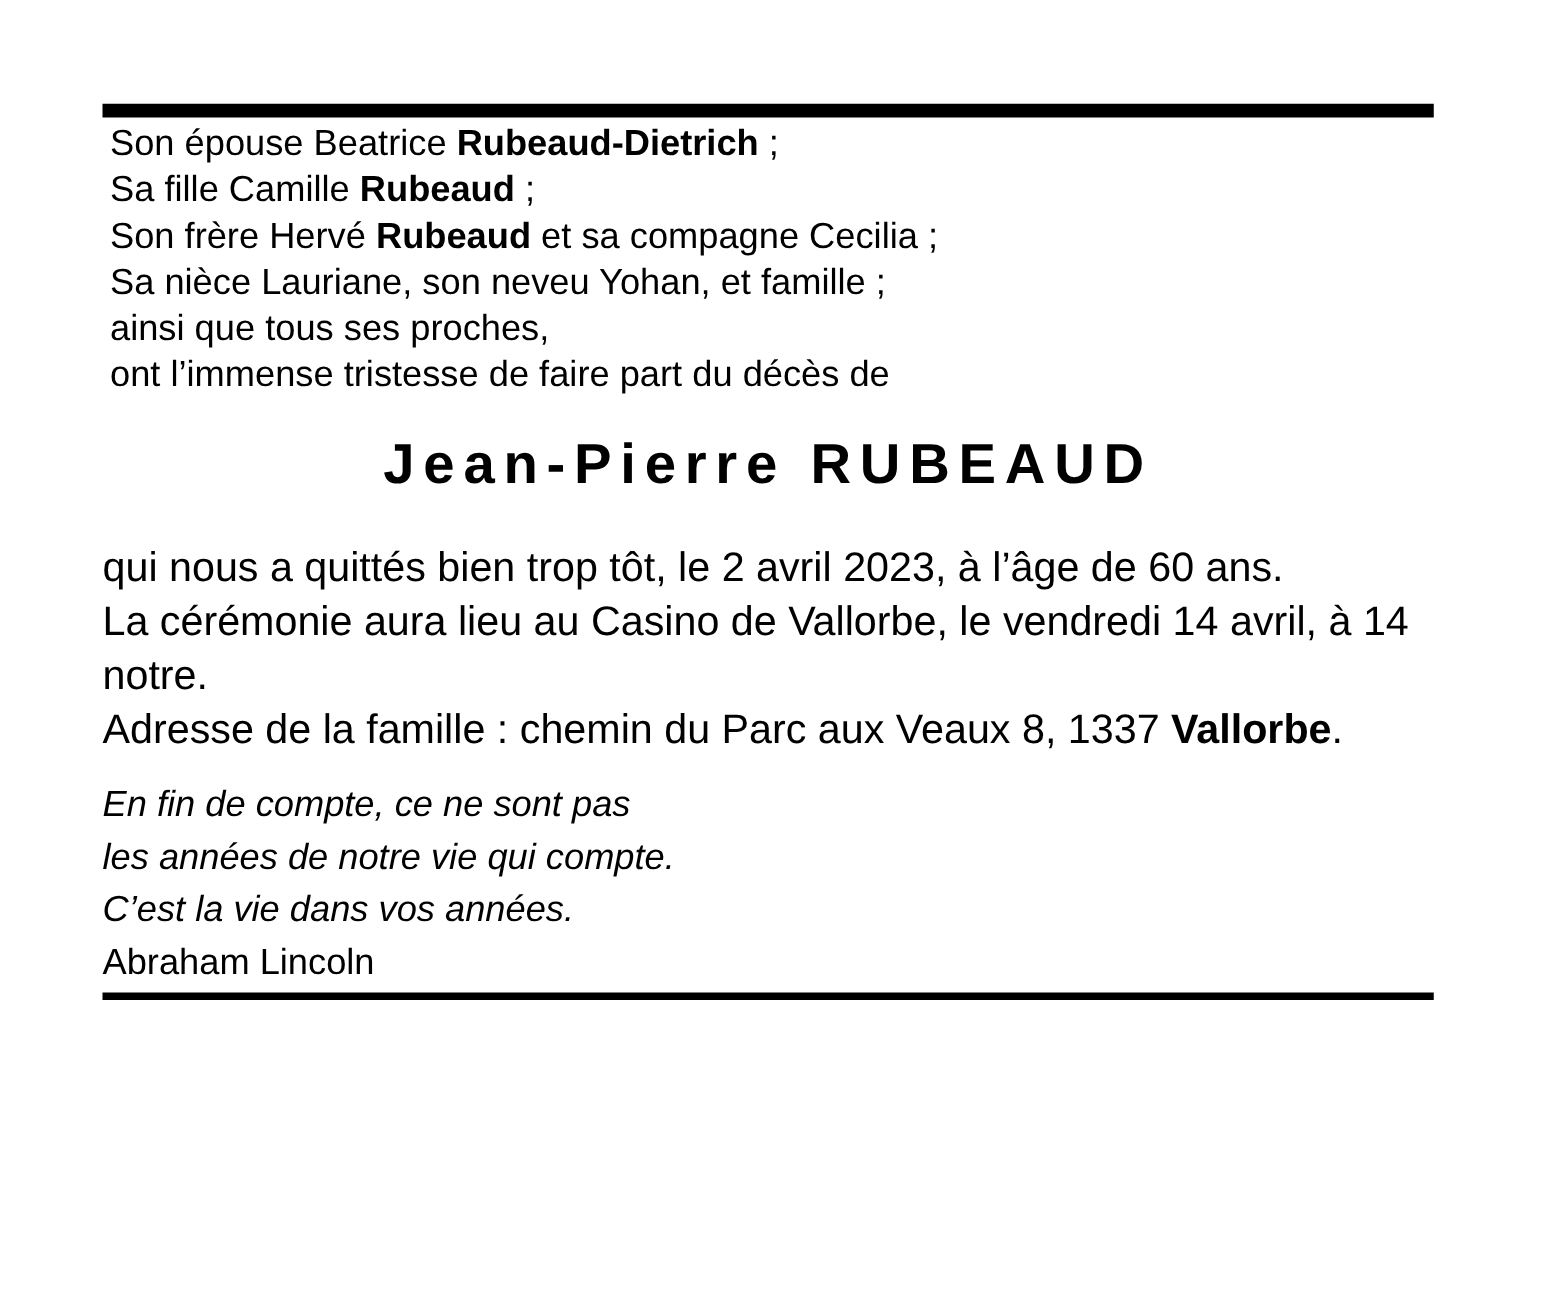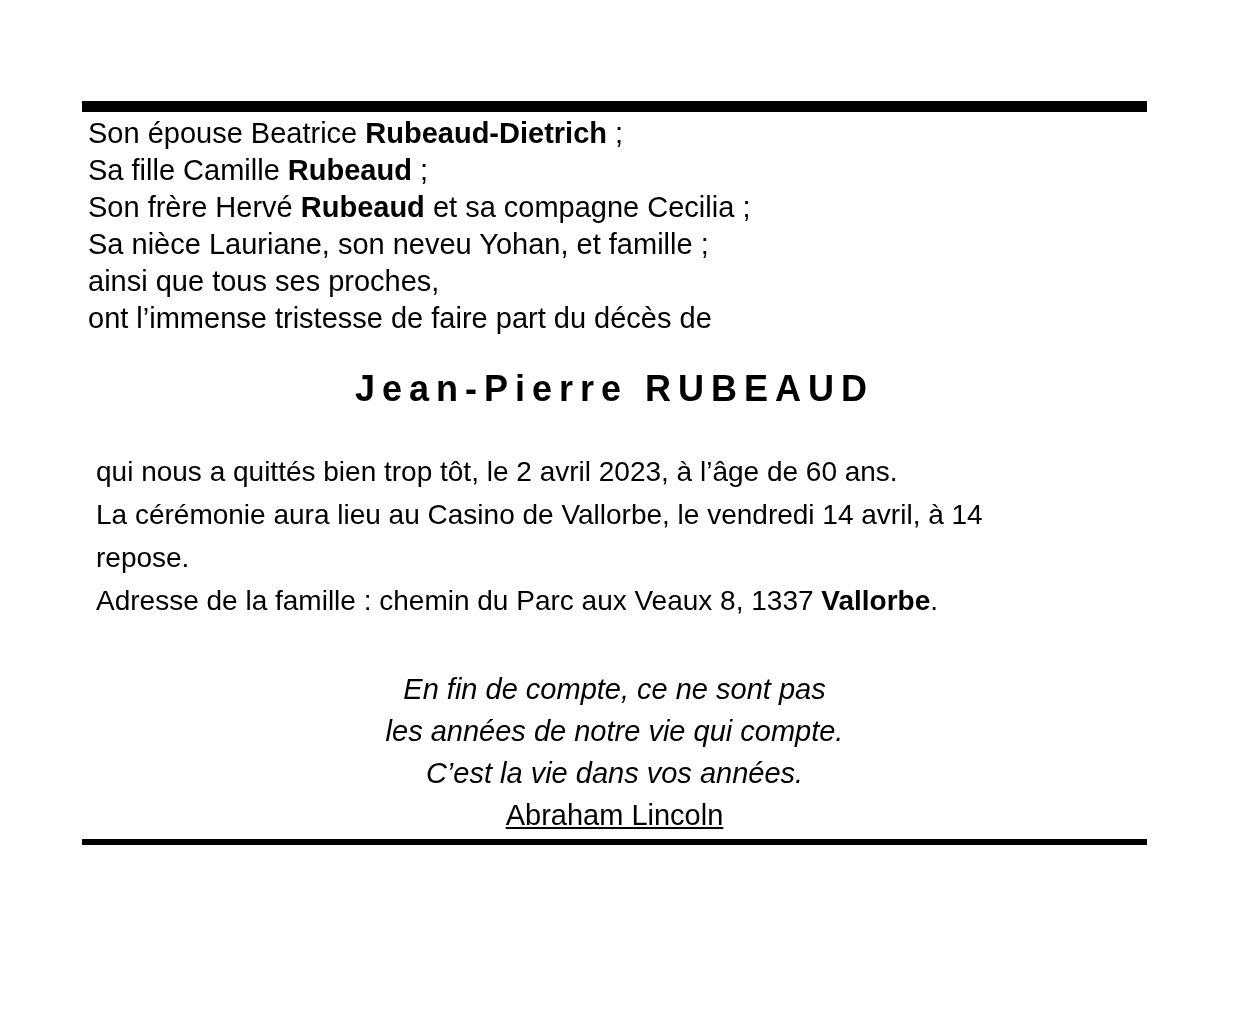--- a/index.html
+++ b/index.html
@@ -8,61 +8,60 @@
     width: 1246px;
     height: 1032px;
     background: #ffffff;
     color: #000000;
     font-family: "Liberation Sans", sans-serif;
     overflow: hidden;
   }
   .content {
     position: absolute;
     left: 82px;
-    top: 101px;
+    top: 83px;
     width: 1065px;
   }
   .rule-top {
     height: 11px;
     background: #000000;
   }
   .rule-bottom {
     height: 6px;
     background: #000000;
     margin-top: 3px;
   }
   .family {
     margin: 3px 0 0 6px;
     font-size: 29px;
     line-height: 37px;
   }
   .deceased-name {
     margin-top: 22px;
-    font-size: 36px;
+    font-size: 45px;
     line-height: 60px;
     font-weight: bold;
     letter-spacing: 7px;
     text-align: center;
     white-space: nowrap;
   }
   .body-block {
-    margin: 31px 0 0 14px;
-    font-size: 28px;
+    margin: 31px 0 0 0;
+    font-size: 33px;
     line-height: 43px;
   }
   .quote {
-    margin-top: 46px;
+    margin-top: 19px;
     font-size: 29px;
     line-height: 42px;
     font-style: italic;
-    text-align: center;
+    text-align: left;
   }
   .quote .attribution {
     font-style: normal;
-    text-decoration: underline;
   }
   .b { font-weight: bold; }
   .line { white-space: pre-wrap; }
 </style>
 </head>
 <body>
 
 <div class="page">
   <div class="content">
 
@@ -75,21 +74,21 @@
       <div class="line"><span>Sa nièce Lauriane, son neveu Yohan, et famille ;</span><span class="b"></span><span></span></div>
       <div class="line"><span>ainsi que tous ses proches,</span><span class="b"></span><span></span></div>
       <div class="line"><span>ont l’immense tristesse de faire part du décès de</span><span class="b"></span><span></span></div>
     </div>
 
     <div class="deceased-name">Jean-Pierre RUBEAUD</div>
 
     <div class="body-block">
       <div class="line"><span>qui nous a quittés bien trop tôt, le 2 avril 2023, à l’âge de 60 ans.</span><span class="b"></span><span></span></div>
       <div class="line"><span>La cérémonie aura lieu au Casino de Vallorbe, le vendredi 14 avril, à 14</span><span class="b"></span><span></span></div>
-      <div class="line"><span>repose.</span><span class="b"></span><span></span></div>
+      <div class="line"><span>notre.</span><span class="b"></span><span></span></div>
       <div class="line"><span>Adresse de la famille : chemin du Parc aux Veaux 8, 1337 </span><span class="b">Vallorbe</span><span>.</span></div>
     </div>
 
     <div class="quote">
       <div class="line">En fin de compte, ce ne sont pas</div>
       <div class="line">les années de notre vie qui compte.</div>
       <div class="line">C’est la vie dans vos années.</div>
       <div class="line attribution">Abraham Lincoln</div>
     </div>
 

